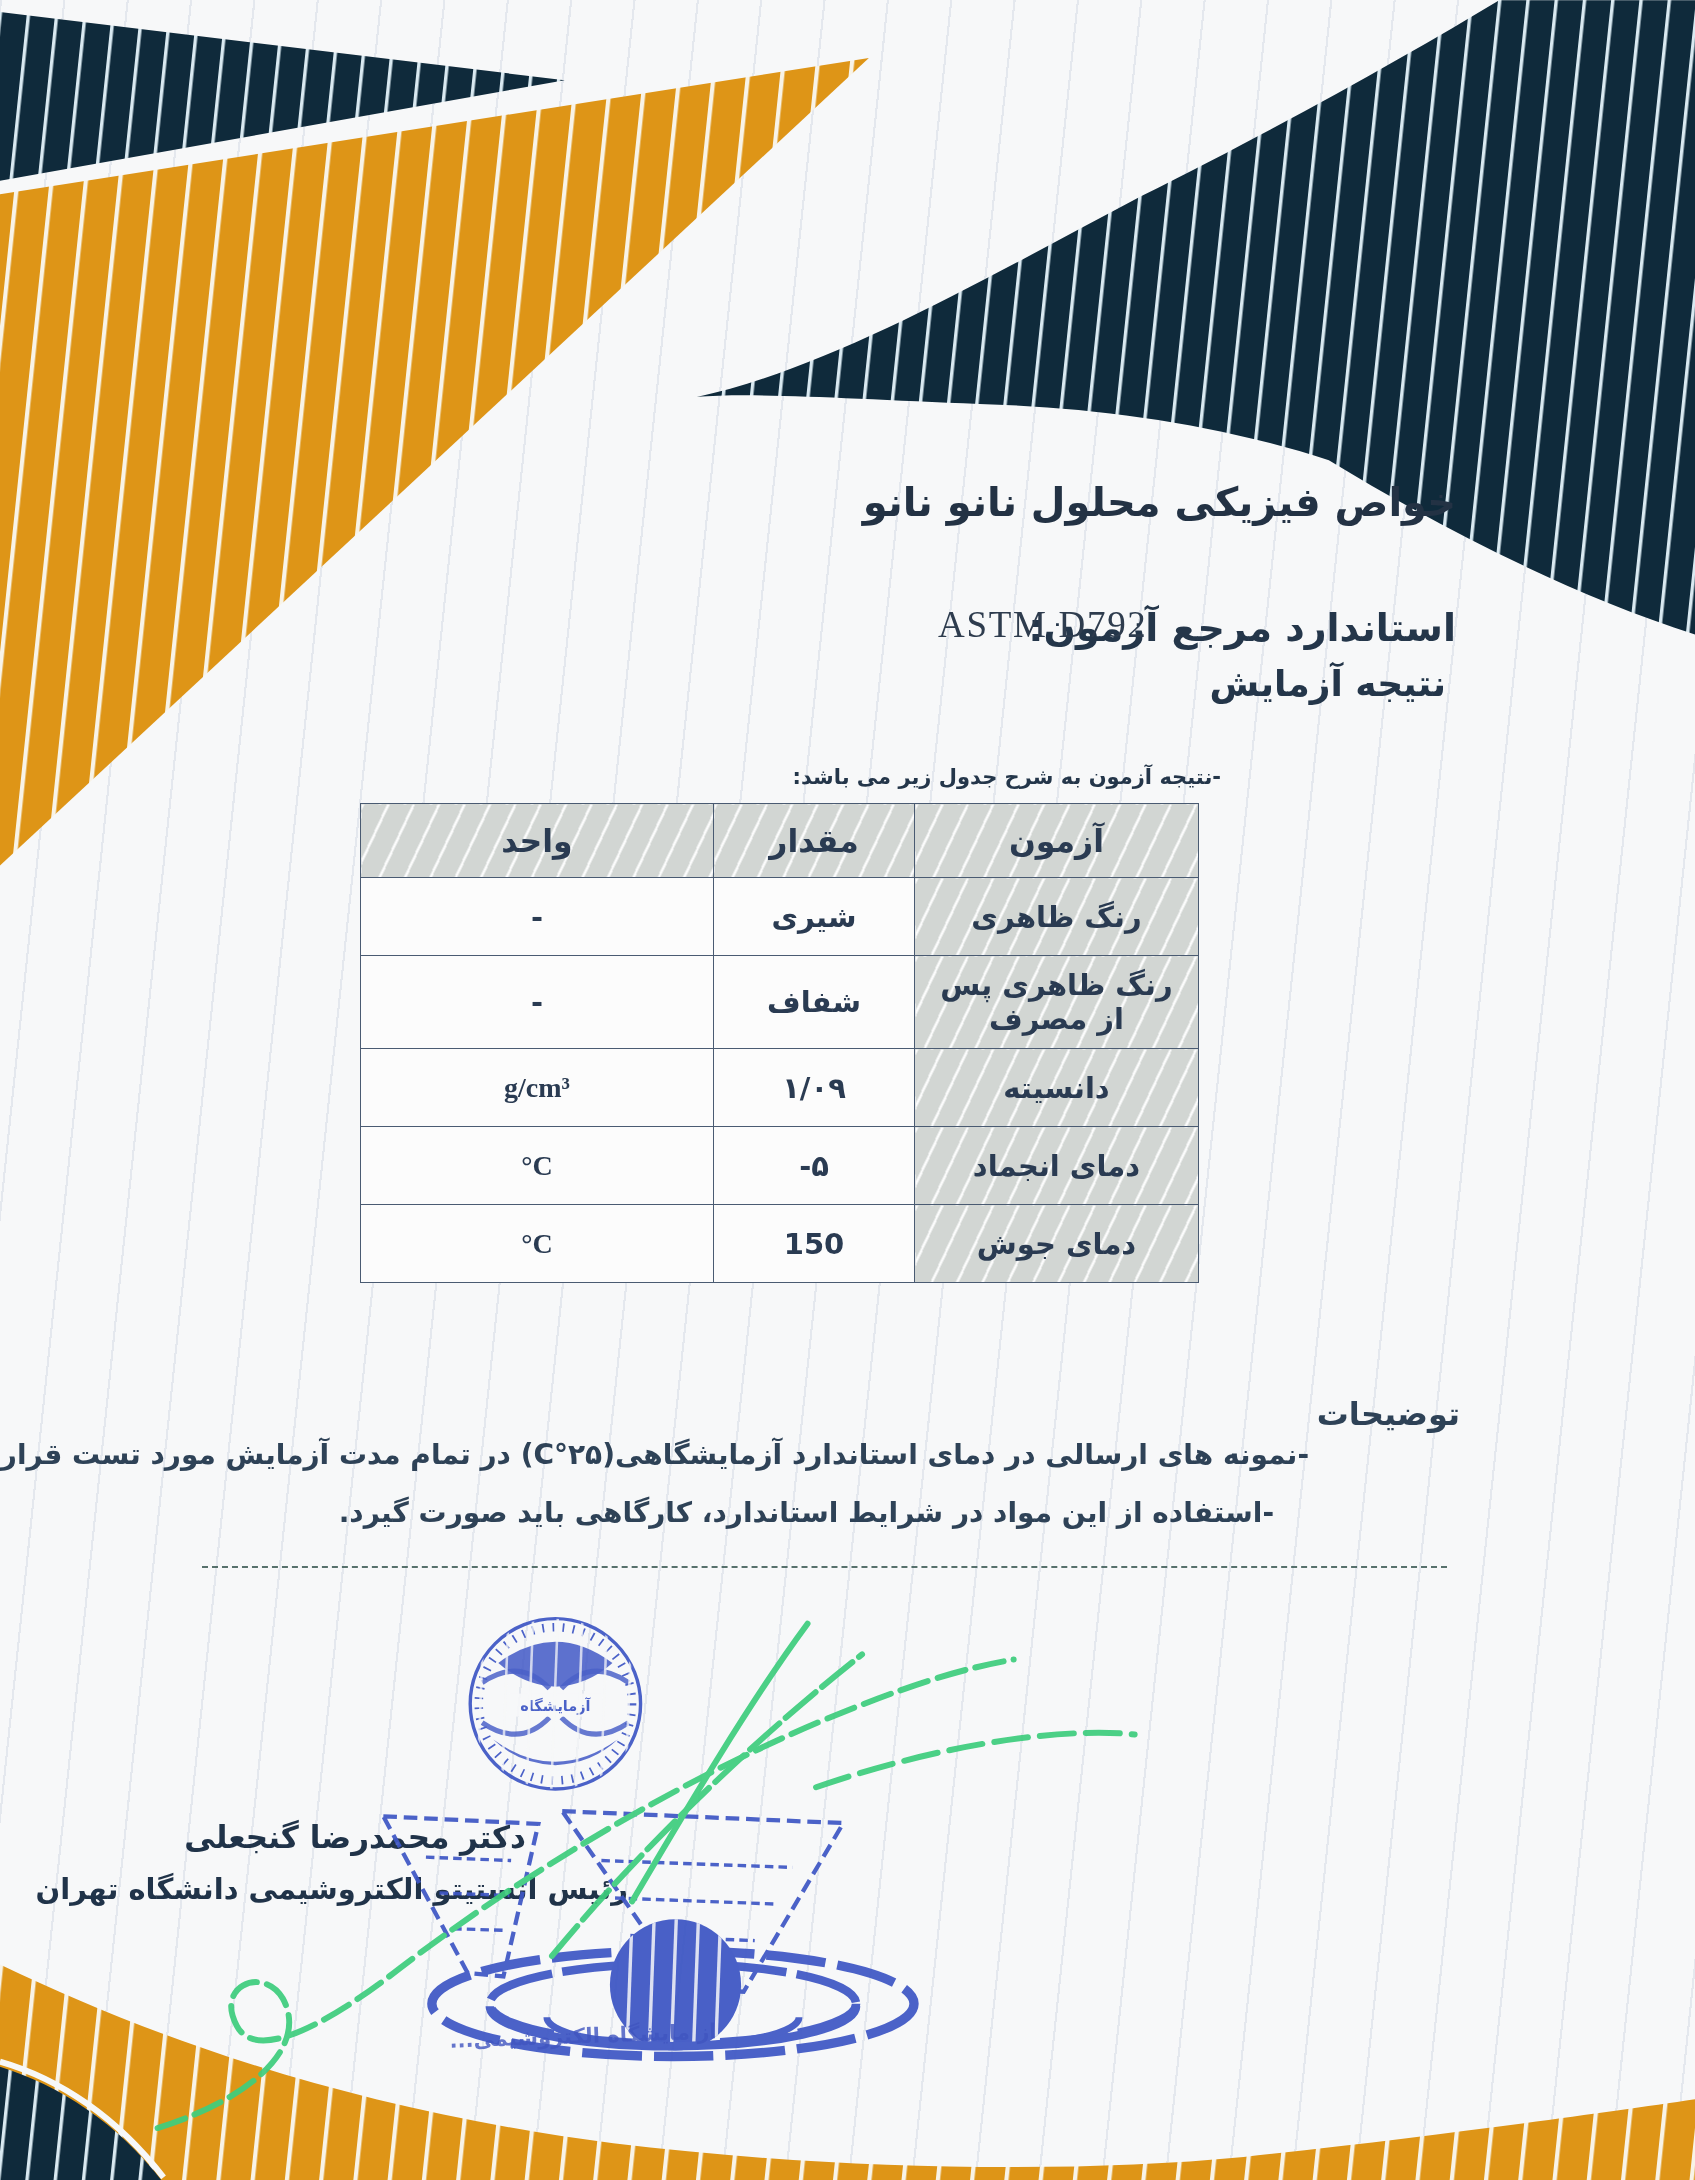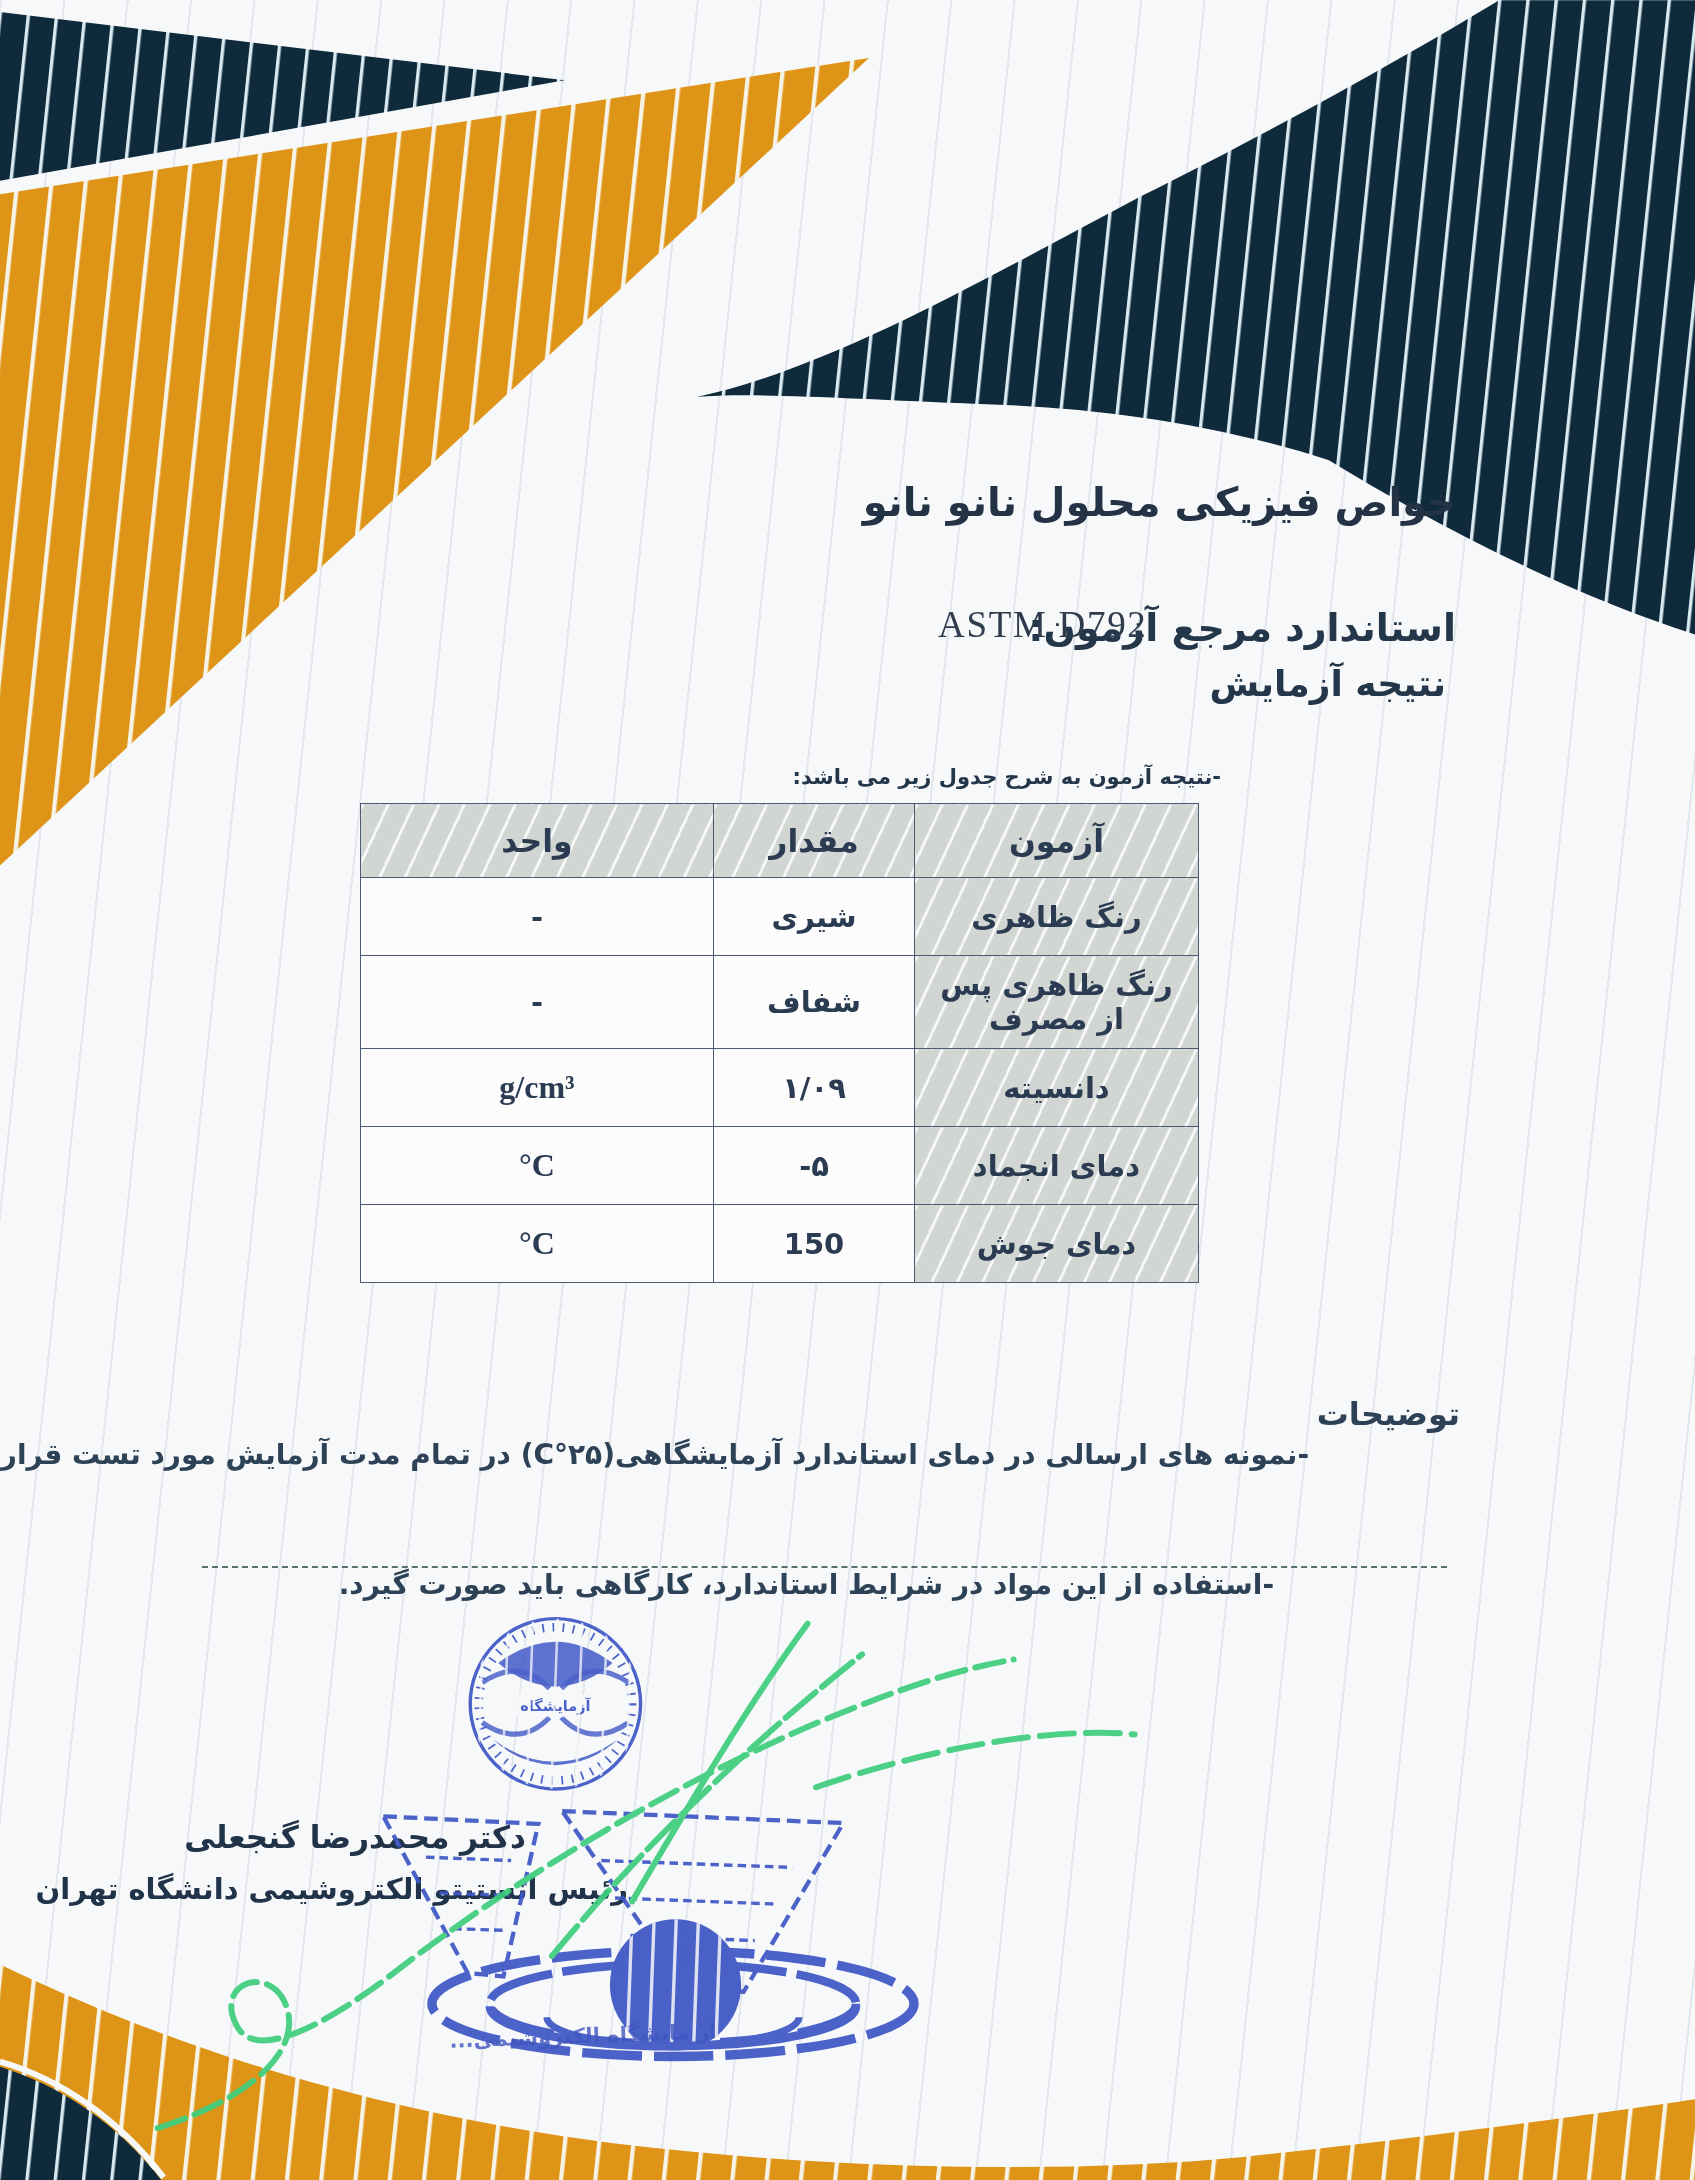--- a/index.html
+++ b/index.html
@@ -18,21 +18,21 @@
   .fa{direction:rtl;}
   .title{top:479px;right:240px;font-size:40px;font-weight:bold;color:#233244;}
   .std-label{top:606px;right:240px;font-size:38px;font-weight:bold;}
   .std-value{top:603px;left:901px;font-size:37px;font-weight:normal;
     font-family:"Liberation Serif",serif;color:#2e3c4e;letter-spacing:1.7px;margin-left:37px;}
   .result-head{top:663px;right:250px;font-size:36px;font-weight:bold;}
   .result-bullet{top:765px;right:436px;font-size:21px;font-weight:bold;}
   .dash{display:inline-block;margin-right:39px;}
   .notes-head{top:1395px;right:236px;font-size:32px;font-weight:bold;color:#2e4257;}
   .note1{top:1438px;right:348px;font-size:28px;font-weight:bold;color:#2e4257;}
-  .note2{top:1568px;right:383px;font-size:28px;font-weight:bold;color:#2e4257;}
+  .note2{top:1496px;right:383px;font-size:28px;font-weight:bold;color:#2e4257;}
   .separator{position:absolute;z-index:2;top:1566px;left:202px;width:1245px;
     border-top:2.6px dashed #3c5a54;opacity:.85;}
   .sig-name{top:1819px;right:1170px;font-size:31px;font-weight:bold;color:#203349;}
   .sig-role{top:1872px;right:1068px;font-size:29px;font-weight:bold;color:#203349;}
   .stamp-caption{top:2024px;left:400px;width:366px;text-align:center;
     font-size:21px;font-weight:bold;color:#4055c0;transform:rotate(-2deg);
     z-index:4;opacity:.8;letter-spacing:0.9px;}
   table.results{
     position:absolute;z-index:2;left:360px;top:803px;
     width:837px;border-collapse:collapse;direction:rtl;
@@ -43,21 +43,21 @@
     overflow:hidden;padding:12px;
   }
   table.results th{height:49px;font-size:31.5px;font-weight:bold;}
   table.results td{height:53px;font-weight:bold;}
   .shade{
     background-color:#d2d6d3;
     background-image:repeating-linear-gradient(115deg,
       rgba(255,255,255,0.9) 0 2.6px, rgba(255,255,255,0) 2.6px 23px);
   }
   .ltr{direction:ltr;}
-  .unit-serif{font-family:"Liberation Serif",serif;font-weight:normal;font-size:32px;}
+  .unit-serif{font-family:"Liberation Serif",serif;font-weight:normal;font-size:28px;}
 </style>
 </head>
 <body>
 
 <div class="page">
 
   <svg class="decor" viewBox="0 0 1991 2560" width="1696" height="2181" aria-hidden="true">
     <defs>
       <pattern id="ns" width="33" height="33" patternUnits="userSpaceOnUse" patternTransform="rotate(6)">
         <rect width="33" height="33" fill="#0f2a3b"></rect>

